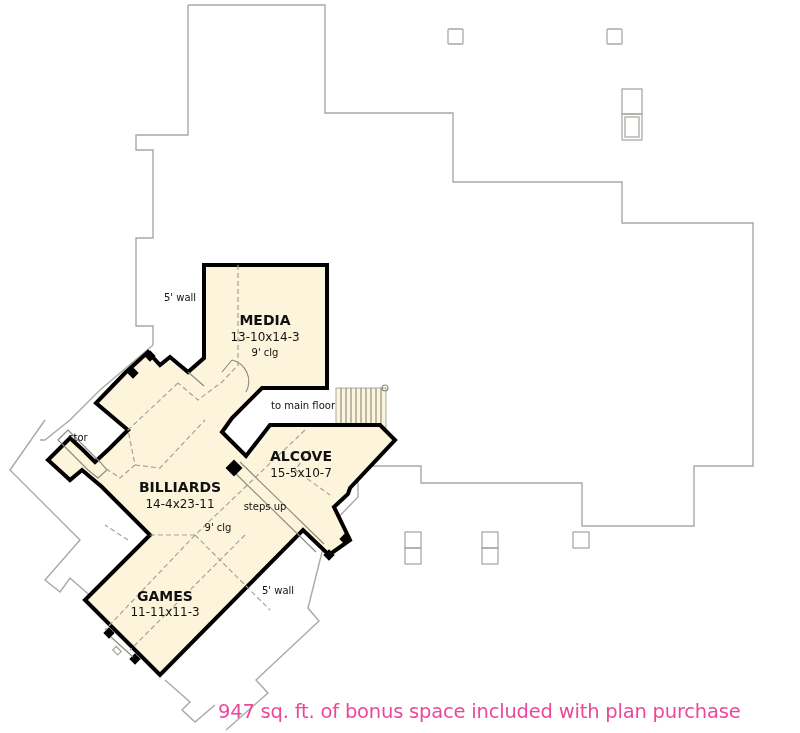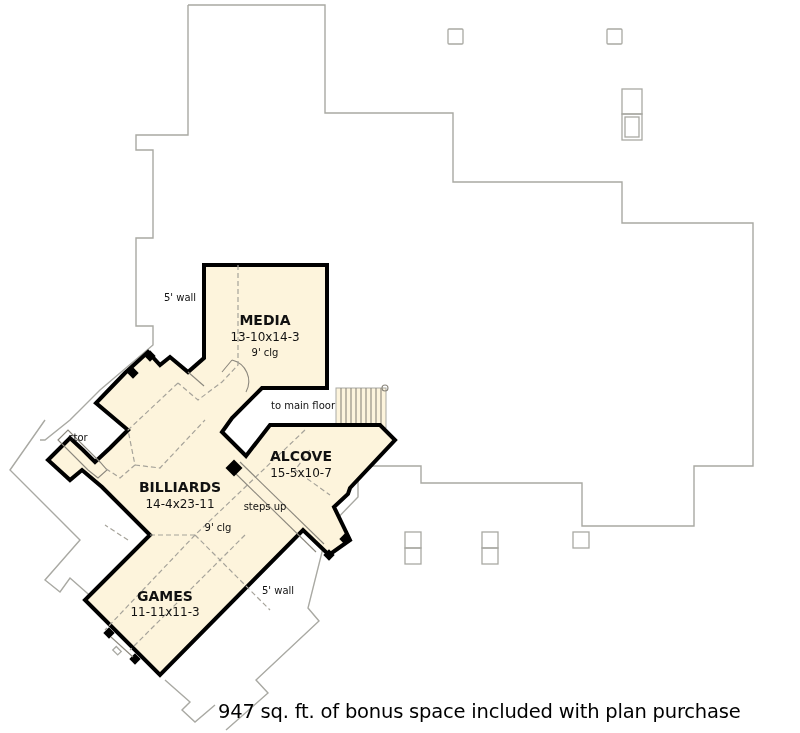--- a/index.html
+++ b/index.html
@@ -8,21 +8,21 @@
     .outline { fill: none; stroke: #a9a9a3; stroke-width: 1.4; }
     .fixture { fill: none; stroke: #a9a9a3; stroke-width: 1.3; }
     .room { fill: #fdf4dc; stroke: #000; stroke-width: 4; stroke-linejoin: miter; }
     .dash { fill: none; stroke: #a6a39a; stroke-width: 1.2; stroke-dasharray: 5 3; }
     .thin { fill: none; stroke: #8b877d; stroke-width: 1.1; }
     .wallblk { fill: #000; }
     .stair { fill: #fdf4dc; stroke: #a9a9a3; stroke-width: 1; }
     .lbl-title { font-family: "DejaVu Sans", sans-serif; font-weight: bold; font-size: 14px; fill: #111; }
     .lbl-dim { font-family: "DejaVu Sans", sans-serif; font-size: 12px; fill: #111; }
     .lbl-sm { font-family: "DejaVu Sans", sans-serif; font-size: 10px; fill: #111; }
-    #caption { position: absolute; left: 218px; top: 700px; font-family: "DejaVu Sans", sans-serif; font-size: 19.5px; color: #000000; letter-spacing: -0.2px; white-space: nowrap; }
+    #caption { position: absolute; left: 218px; top: 700px; font-family: "DejaVu Sans", sans-serif; font-size: 19.5px; color: #ec4899; letter-spacing: -0.2px; white-space: nowrap; }
   </style>
 </head>
 <body>
 
 <svg id="plan" viewBox="0 0 800 733" xmlns="http://www.w3.org/2000/svg">
 
   <path class="outline" d="M188 5 L325 5 L325 113 L453 113 L453 182 L622 182 L622 223 L753 223 L753 466 L694 466 L694 526 L582 526 L582 483 L421 483 L421 466 L358 466 L358 497 L328 528 L308 608 L319 621 L256 680 L268 693 L226 730
            M188 5 L188 135 L136 135 L136 150 L153 150 L153 238 L136 238 L136 326 L153 326 L153 345 L100 390 L70 420 L45 440 L40 440"></path>
   <path class="outline" d="M45 420 L10 470 L80 540 L45 580 L60 592 L70 578 L95 600"></path>
   <path class="outline" d="M165 680 L190 702 L182 710 L195 722 L215 705"></path>

